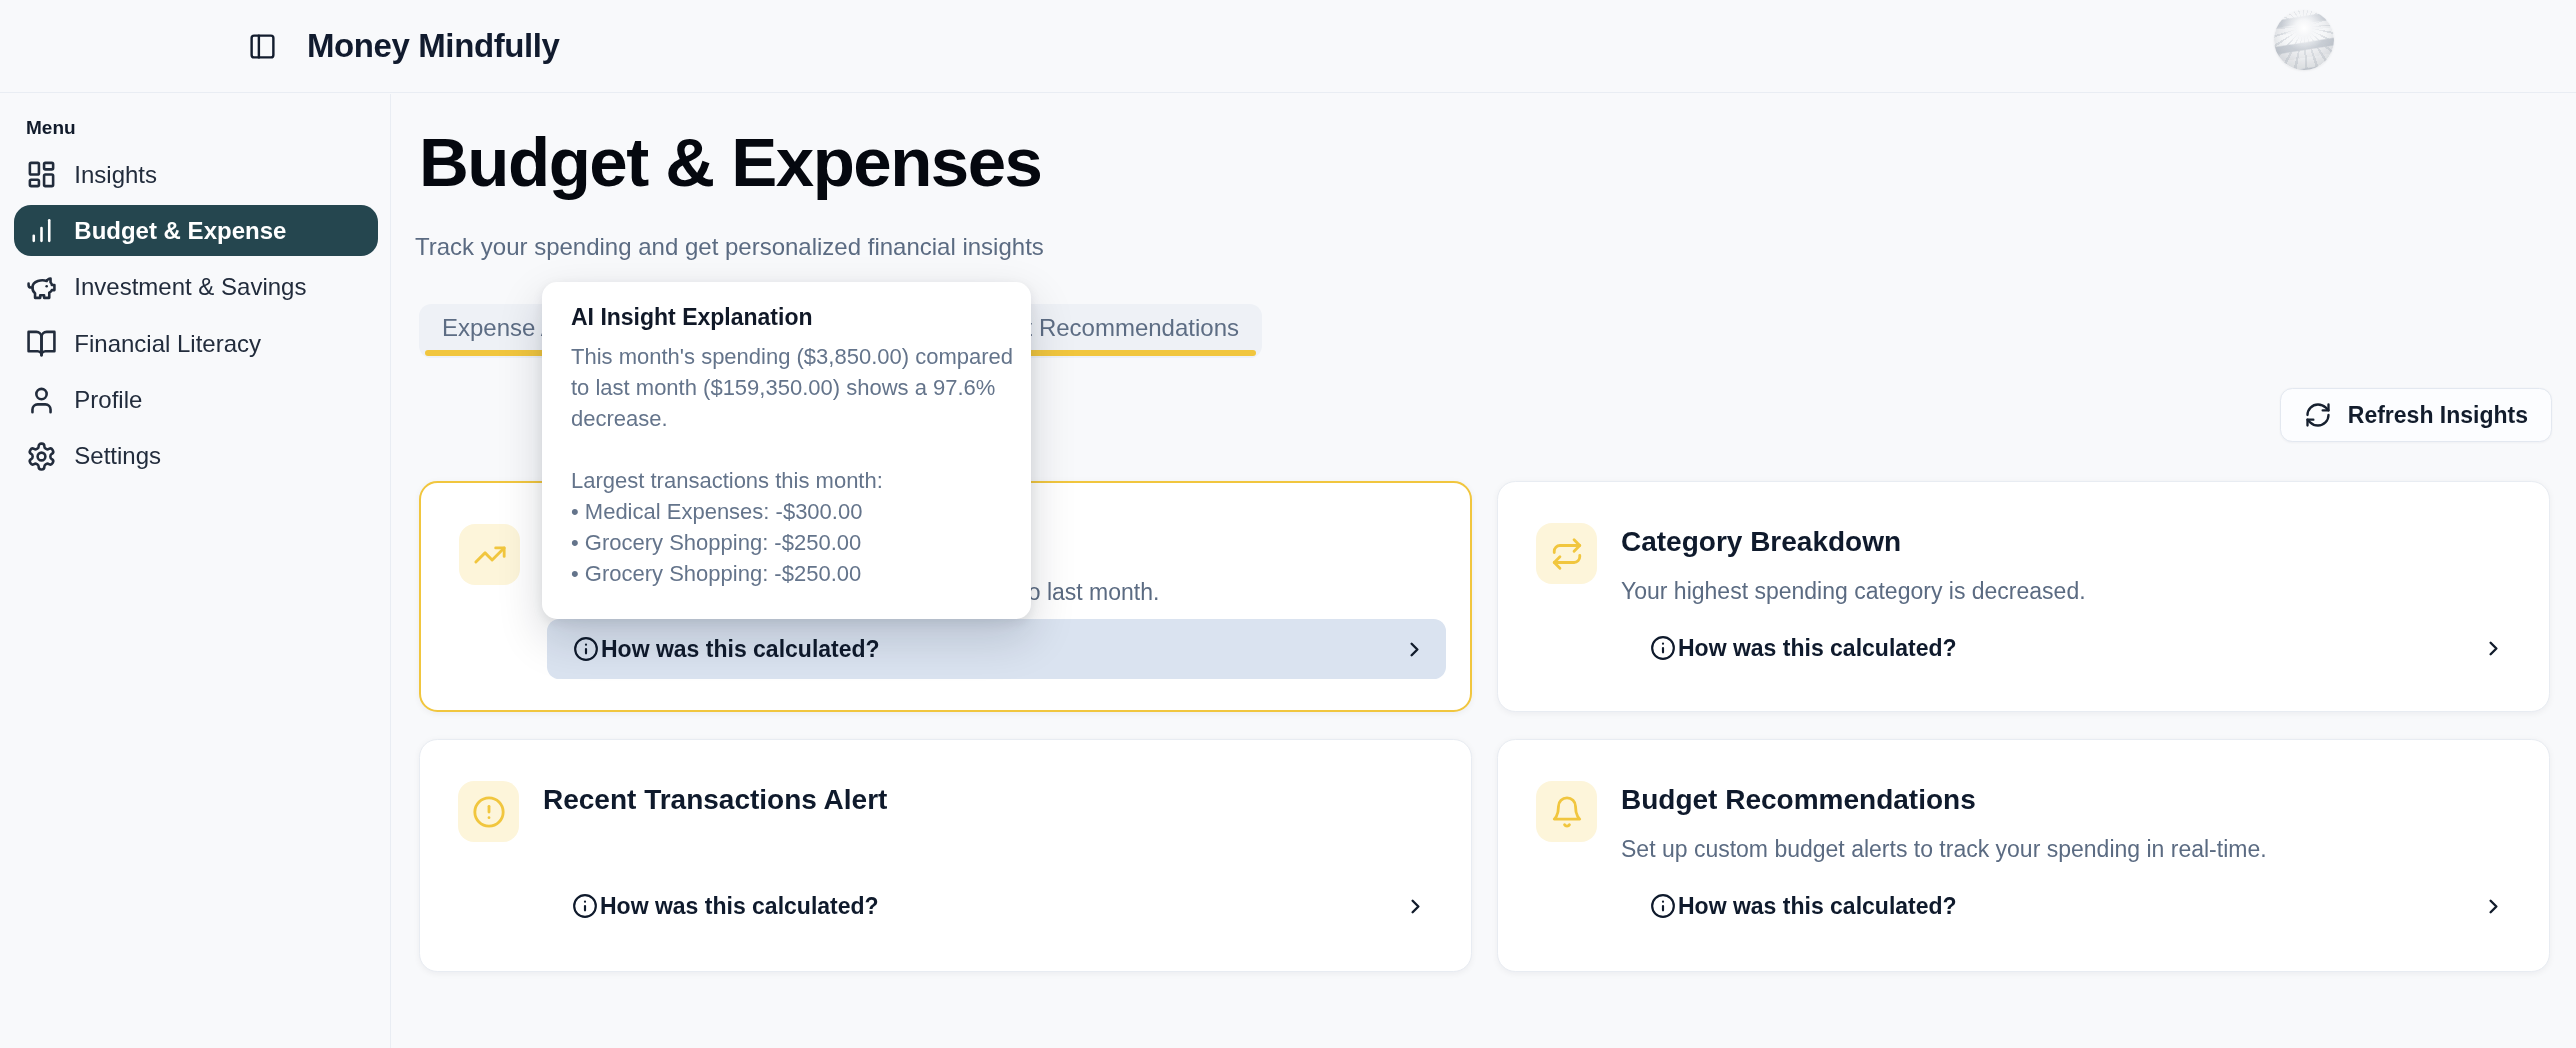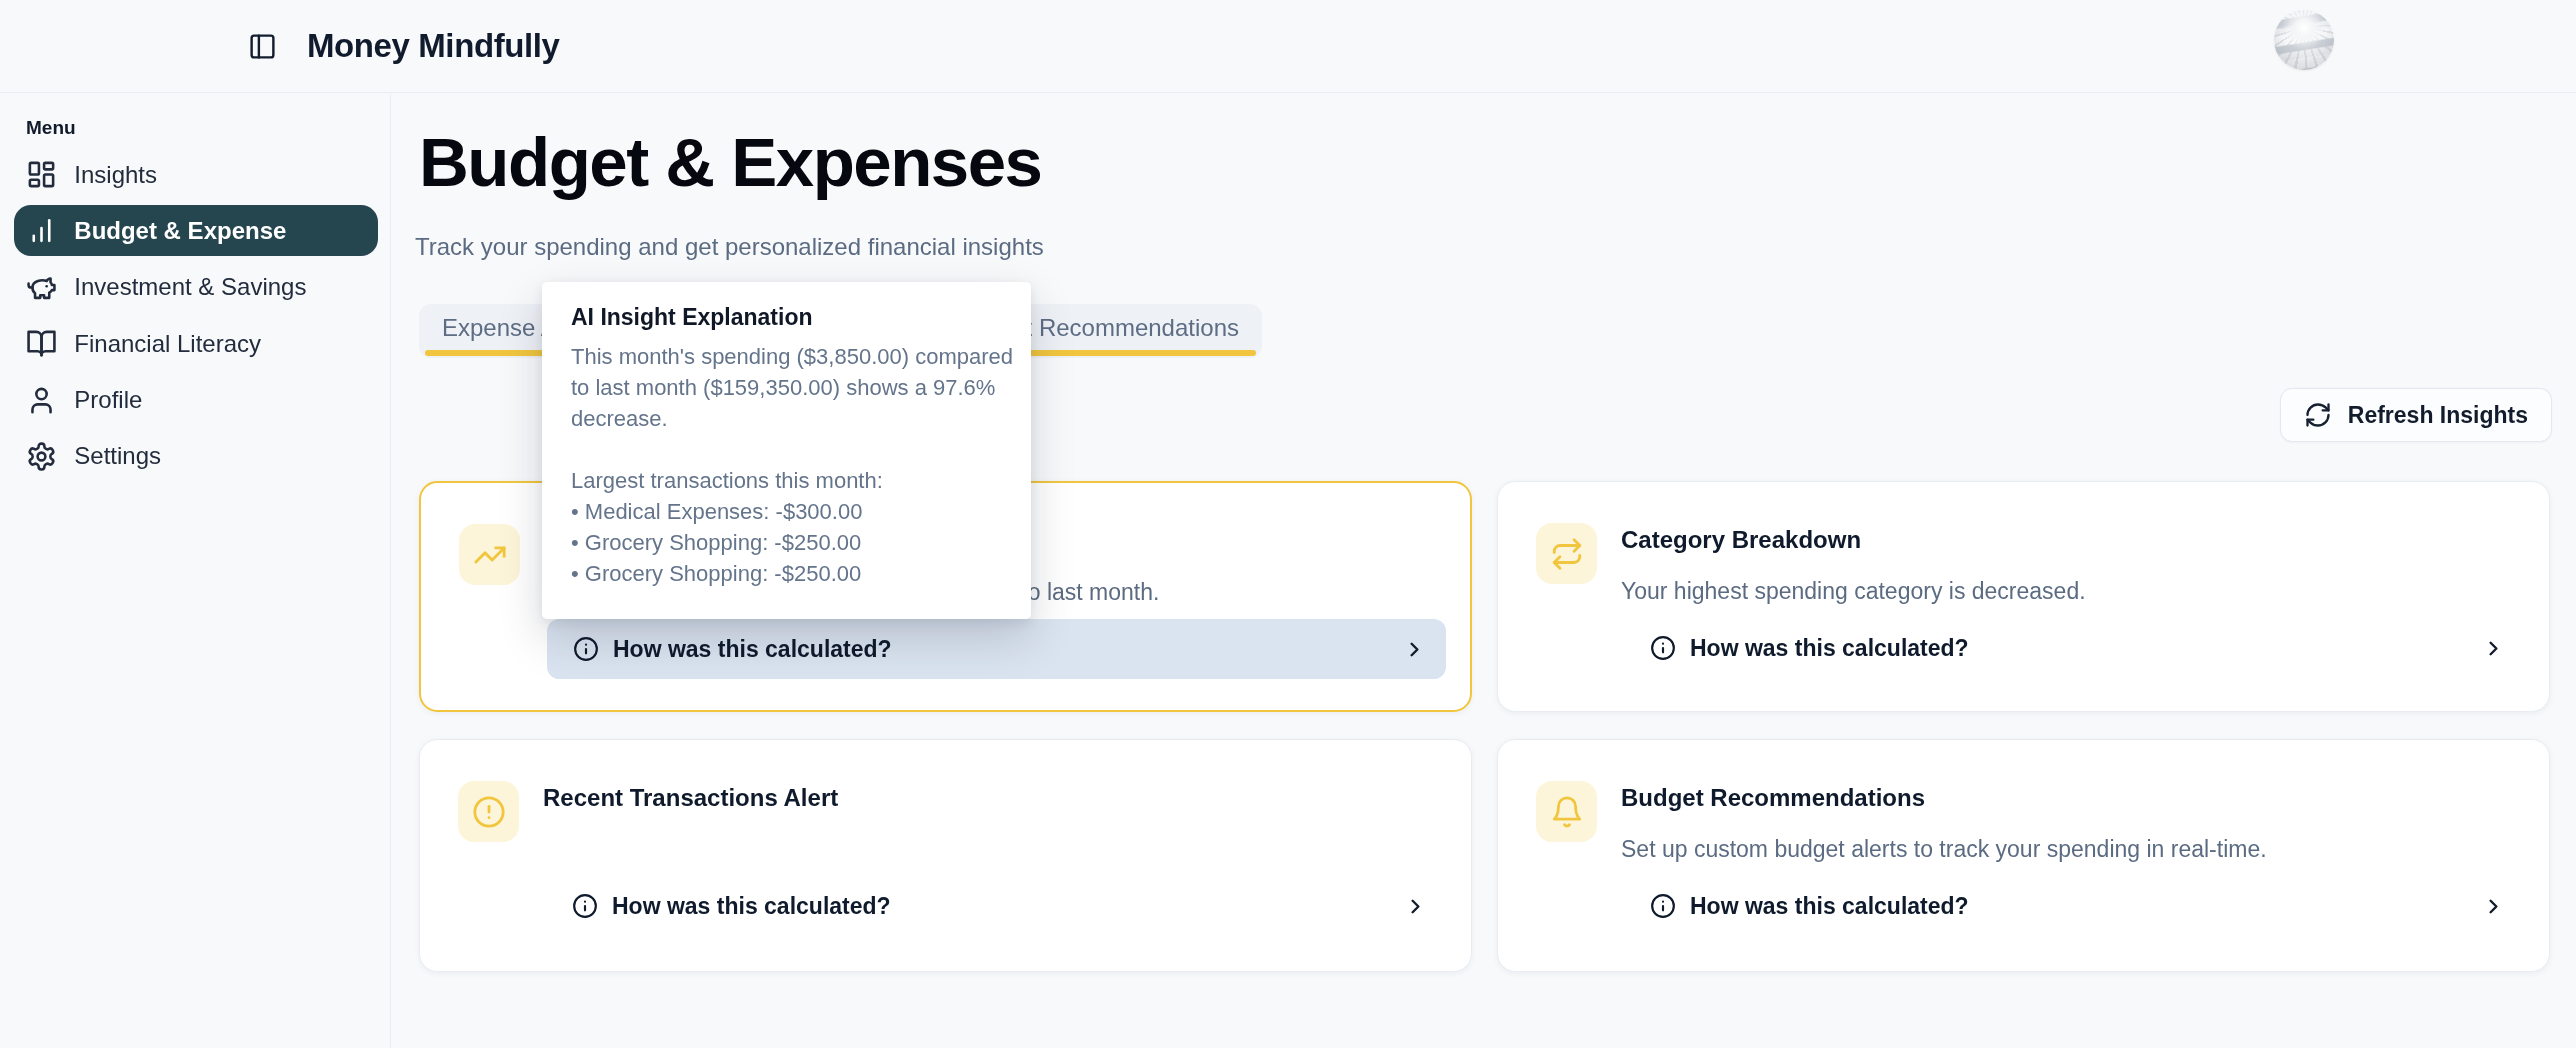--- a/index.html
+++ b/index.html
@@ -50,31 +50,31 @@
   .refresh-btn .r-icon{color:#16202f;}
 
   
   .card{position:absolute;background:#ffffff;border:1.5px solid #e8ecf2;border-radius:18.4px;box-shadow:0 1.5px 6.1px rgba(16,24,40,.05);box-sizing:border-box;}
   .card.c1{left:419px;top:481px;width:1053px;height:231px;border:2.3px solid var(--accent,#f1c63e);}
   .card.c2{left:1497px;top:481px;width:1053px;height:231px;}
   .card.c3{left:419px;top:739px;width:1053px;height:233px;}
   .card.c4{left:1497px;top:739px;width:1053px;height:233px;}
 
   .card-icon{position:absolute;left:38px;top:41px;width:61px;height:61px;border-radius:16px;background:var(--accent-soft,#fdf5da);display:flex;align-items:center;justify-content:center;color:var(--accent,#f1c63e);}
-  .card-title{position:absolute;left:123px;top:44px;margin:0;font-size:24px;font-weight:700;color:#0f1a2c;white-space:nowrap;}
+  .card-title{position:absolute;left:123px;top:44px;margin:0;font-size:28px;font-weight:700;color:#0f1a2c;white-space:nowrap;}
   .card-desc{position:absolute;left:123px;top:96px;margin:0;font-size:23px;color:#5b6b82;white-space:nowrap;}
-  .card-footer{position:absolute;left:126px;right:24.5px;top:136px;height:60px;border-radius:12.3px;display:flex;align-items:center;gap:14px;padding:0 20px 0 26px;box-sizing:border-box;color:#0f1a2c;cursor:pointer;}
+  .card-footer{position:absolute;left:126px;right:24.5px;top:136px;height:60px;border-radius:12.3px;display:flex;align-items:center;gap:2px;padding:0 20px 0 26px;box-sizing:border-box;color:#0f1a2c;cursor:pointer;}
   .card-footer.hl{background:var(--footer-row,#dae3f0);}
   .foot-label{font-size:23px;font-weight:700;white-space:nowrap;}
   .chev{margin-left:auto;color:#121c2c;}
 
   
   .popover{
     position:absolute;left:542px;top:282px;width:489px;height:337px;box-sizing:border-box;
-    background:#ffffff;border-radius:5px;padding:21.5px 21.5px 0 29px;z-index:50;
+    background:#ffffff;border-radius:15px;padding:21.5px 21.5px 0 29px;z-index:50;
     box-shadow:0 18.4px 46px rgba(10,20,40,.16), 0 3.1px 10.7px rgba(10,20,40,.08);
   }
   .pop-title{margin:0 0 10.7px 0;font-size:23px;font-weight:700;color:#101827;}
   .pop-body{font-size:22px;line-height:31px;color:#64748b;white-space:pre;}
 </style>
 </head>
 <body>
 
 <header class="header">
   <button class="toggle-btn">

